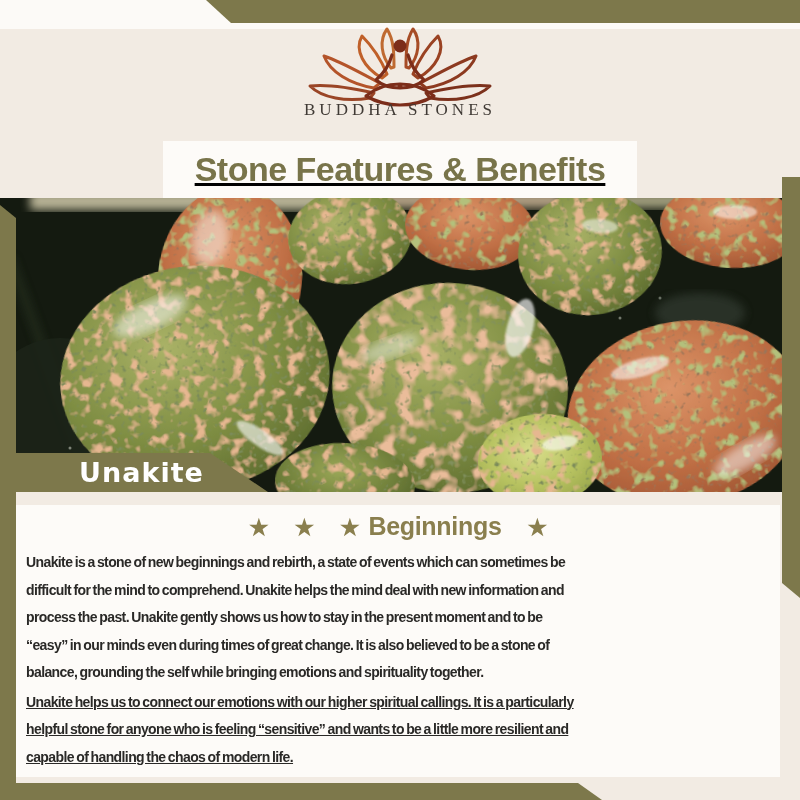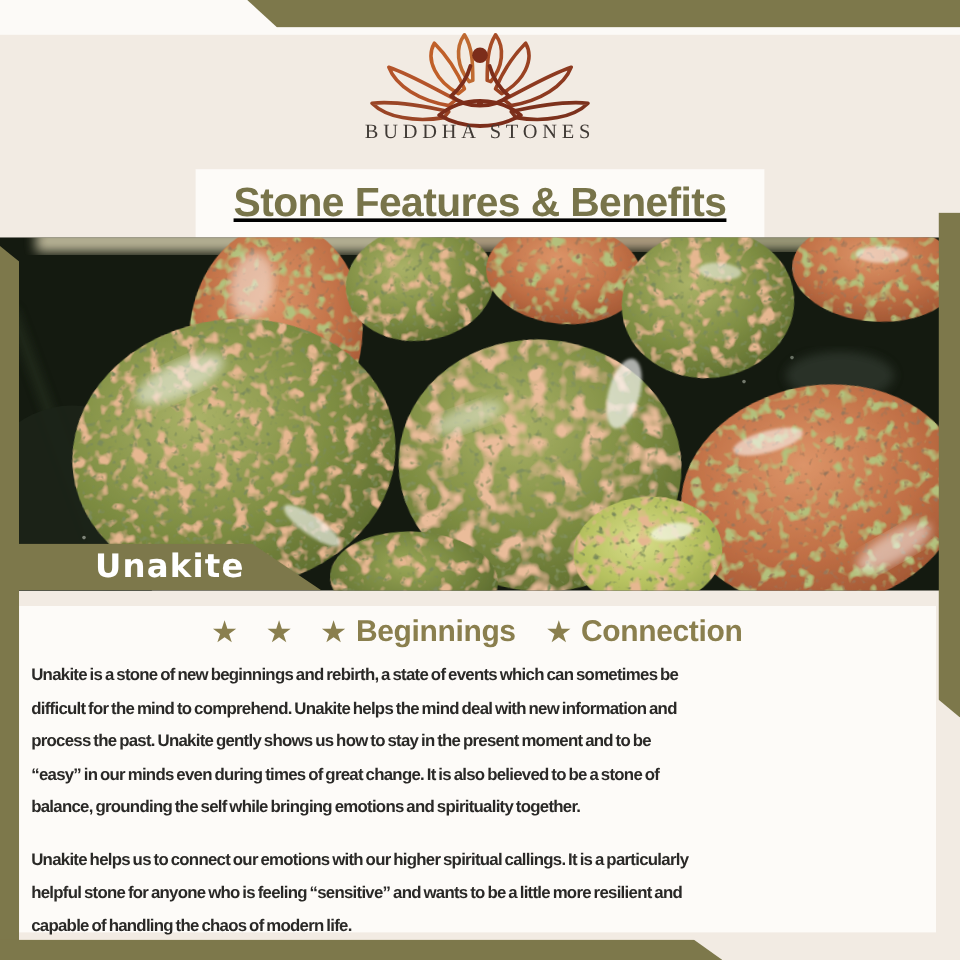--- a/index.html
+++ b/index.html
@@ -194,28 +194,27 @@
       </span>
       <span class="feature">
         <span class="star">★</span>
       </span>
       <span class="feature">
         <span class="star">★</span>
         <span>Beginnings</span>
       </span>
       <span class="feature">
         <span class="star">★</span>
-        <span>Connection</span>
       </span>
     </div>
     <div class="bodytext">Unakite is a stone of new beginnings and rebirth, a state of events which can sometimes be
 difficult for the mind to comprehend. Unakite helps the mind deal with new information and
 process the past. Unakite gently shows us how to stay in the present moment and to be
 “easy” in our minds even during times of great change. It is also believed to be a stone of
 balance, grounding the self while bringing emotions and spirituality together.</div>
-    <div class="bodytext" style="margin-top:16px;">Unakite helps us to connect our emotions with our higher spiritual callings. It is a particularly
+    <div class="bodytext" style="margin-top:2px;text-decoration:underline;">Unakite helps us to connect our emotions with our higher spiritual callings. It is a particularly
 helpful stone for anyone who is feeling “sensitive” and wants to be a little more resilient and
 capable of handling the chaos of modern life.</div>
   </div>
 
   <div class="bottom-band"></div>
 
 </div>
 
 </body></html>

